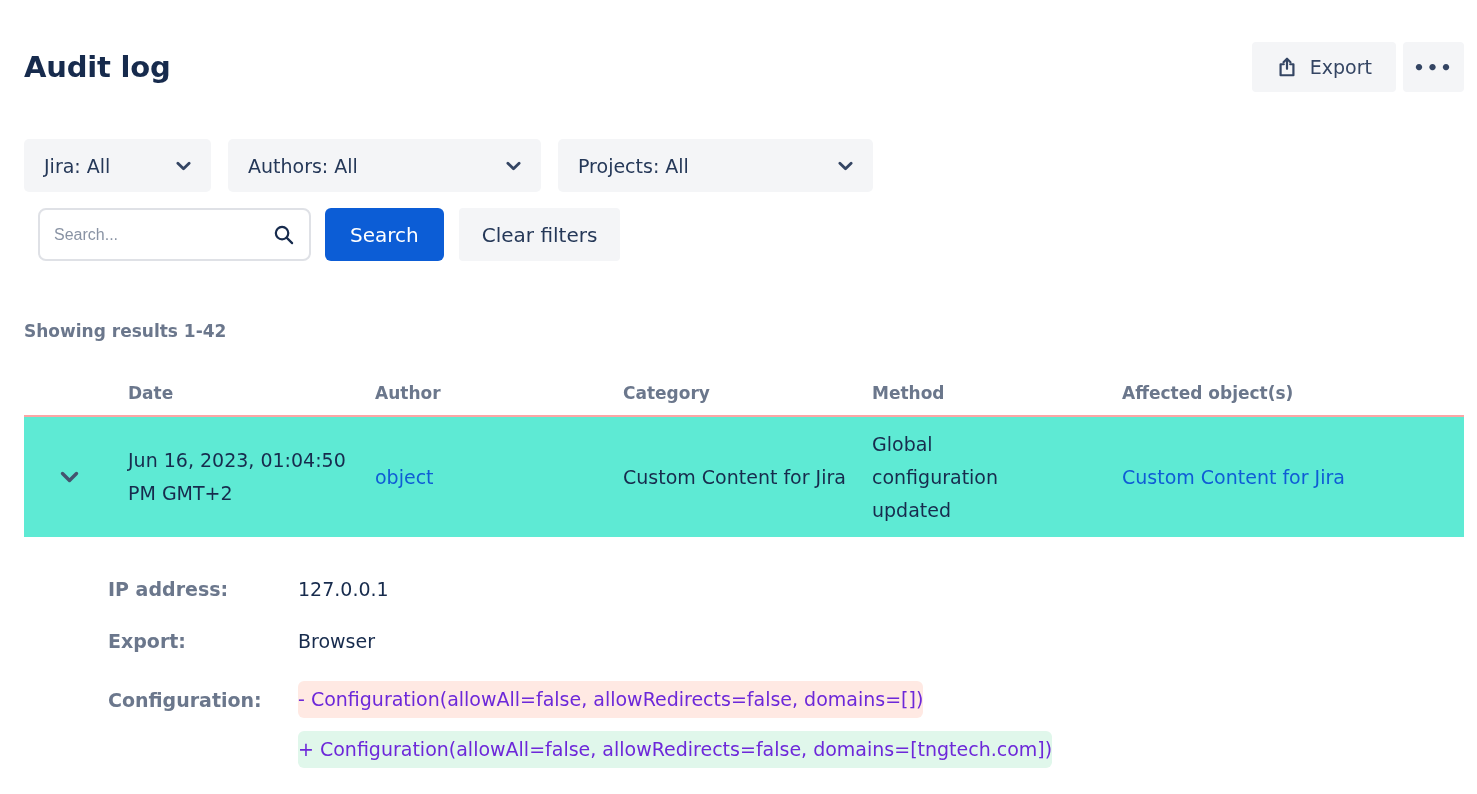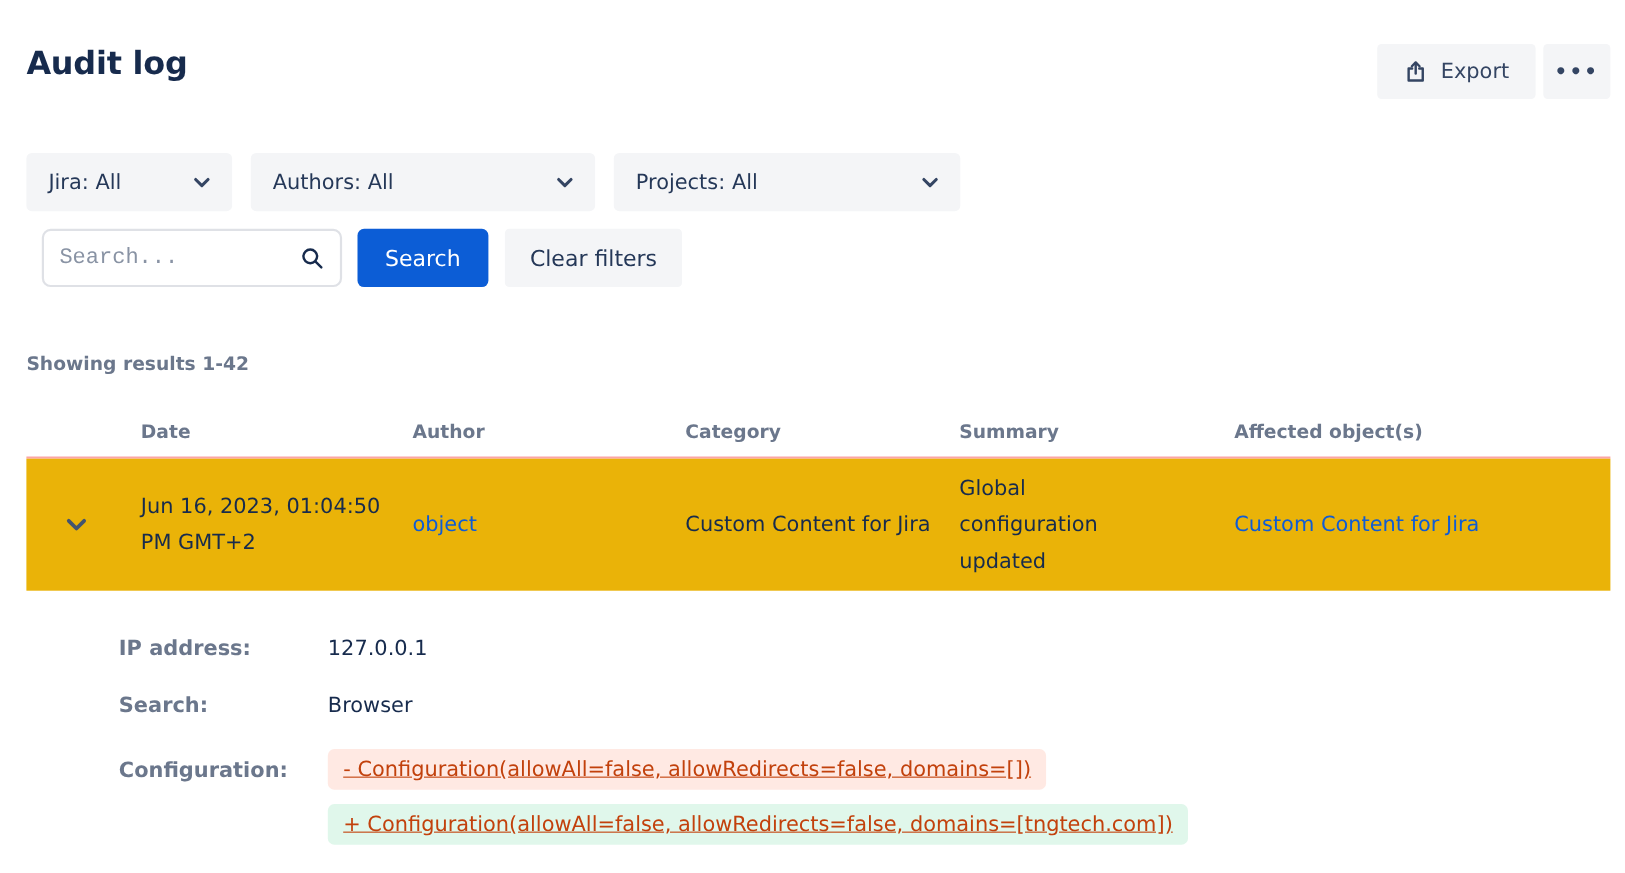--- a/index.html
+++ b/index.html
@@ -8,21 +8,21 @@
     background: #ffffff;
     font-family: "DejaVu Sans", "Liberation Sans", sans-serif;
     color: #172b4d;
   }
   .container { width: 1440px; margin-left: 24px; }
 
   
   .page-header {
     margin-top: 40px;
     display: flex;
-    align-items: flex-start;
+    align-items: center;
     justify-content: space-between;
     height: 54px;
   }
   .page-title {
     font-size: 29px;
     font-weight: 700;
     color: #172b4d;
     letter-spacing: -0.2px;
   }
   .header-actions { display: flex; gap: 7px; }
@@ -68,21 +68,21 @@
     width: 273px; height: 53px;
     border: 2px solid #dfe1e6;
     border-radius: 8px;
     background: #ffffff;
     display: flex; align-items: center;
     padding: 0 14px 0 14px;
     margin-left: 14px;
   }
   .search-box input {
     border: none; outline: none; flex: 1;
-    font-family: Liberation Mono, monospace; font-size: 20px; color: #253858;
+    font-family: Liberation Sans, sans-serif; font-size: 16px; color: #253858;
     background: transparent; min-width: 0;
   }
   .search-box input::placeholder { color: #8993a4; }
   .btn-apply {
     margin-left: 14px;
     height: 53px; padding: 0 25px;
     background: #0c5dd6; color: #ffffff;
     border-radius: 6px; font-size: 20px;
   }
   .btn-clear { margin-left: 15px; height: 53px; padding: 0 23px; font-size: 20px; border-radius: 4px; color: #253858; }
@@ -102,21 +102,21 @@
     grid-template-columns: 104px 247px 248px 249px 250px 1fr;
   }
   .thead .th {
     font-size: 17px;
     font-weight: 700;
     color: #6b778c;
     padding-bottom: 12px;
   }
   .thead { border-bottom: 2px solid #fca5a5; }
   .trow {
-    background: #eab308;
+    background: #5eead4;
     min-height: 120px;
     align-items: center;
     padding: 10px 0;
   }
   .td { font-size: 19px; color: #172b4d; line-height: 33px; padding-right: 20px; }
   .td-chevron { display: flex; justify-content: flex-start; padding-left: 36px; }
   .expand-toggle { background: none; border: none; cursor: pointer; display: flex; }
   .cell-date { max-width: 220px; }
   .cell-category { max-width: 225px; }
   .cell-summary { max-width: 165px; }
@@ -132,26 +132,25 @@
     font-weight: 700;
     color: #6b778c;
     line-height: 25px;
   }
   .detail-value { font-size: 19px; color: #172b4d; line-height: 25px; }
   .detail-row.config { margin-bottom: 0; }
   .detail-row.config .detail-label { padding-top: 7px; }
   .diff-line {
     width: max-content;
     max-width: 1150px;
-    padding: 7px 14px;
+    padding: 7px 0;
     border-radius: 6px;
     font-size: 19px;
-    color: #c2410c;
+    color: #6d28d9;
     line-height: 23px;
-    text-decoration: underline;
   }
   .diff-removed { background: #ffe9e3; margin-bottom: 13px; }
   .diff-added { background: #e0f7eb; }
 </style>
 </head>
 <body>
 
 <div class="container">
 
   <div class="page-header">
@@ -215,21 +214,21 @@
   </div>
 
   <div class="results-count">Showing results 1-42</div>
 
   <div class="audit-table">
     <div class="tgrid thead">
       <div class="th"></div>
       <div class="th">Date</div>
       <div class="th">Author</div>
       <div class="th">Category</div>
-      <div class="th">Summary</div>
+      <div class="th">Method</div>
       <div class="th">Affected object(s)</div>
     </div>
 
     <div class="tgrid trow">
       <div class="td td-chevron">
         <button class="expand-toggle">
           <svg width="19" height="13" viewBox="0 0 19 13" fill="none" stroke="#44546f" stroke-width="3.4" stroke-linecap="round" stroke-linejoin="round">
               <path d="M2.5 2.5 l7 7 l7-7"></path>
             </svg>
         </button>
@@ -250,21 +249,21 @@
         <a class="link">Custom Content for Jira</a>
       </div>
     </div>
 
     <div class="details">
       <div class="detail-row">
         <div class="detail-label">IP address:</div>
         <div class="detail-value">127.0.0.1</div>
       </div>
       <div class="detail-row">
-        <div class="detail-label">Search:</div>
+        <div class="detail-label">Export:</div>
         <div class="detail-value">Browser</div>
       </div>
       <div class="detail-row config">
         <div class="detail-label">Configuration:</div>
         <div>
           <div class="diff-line diff-removed">- Configuration(allowAll=false, allowRedirects=false, domains=[])</div>
           <div class="diff-line diff-added">+ Configuration(allowAll=false, allowRedirects=false, domains=[tngtech.com])</div>
         </div>
       </div>
     </div>

